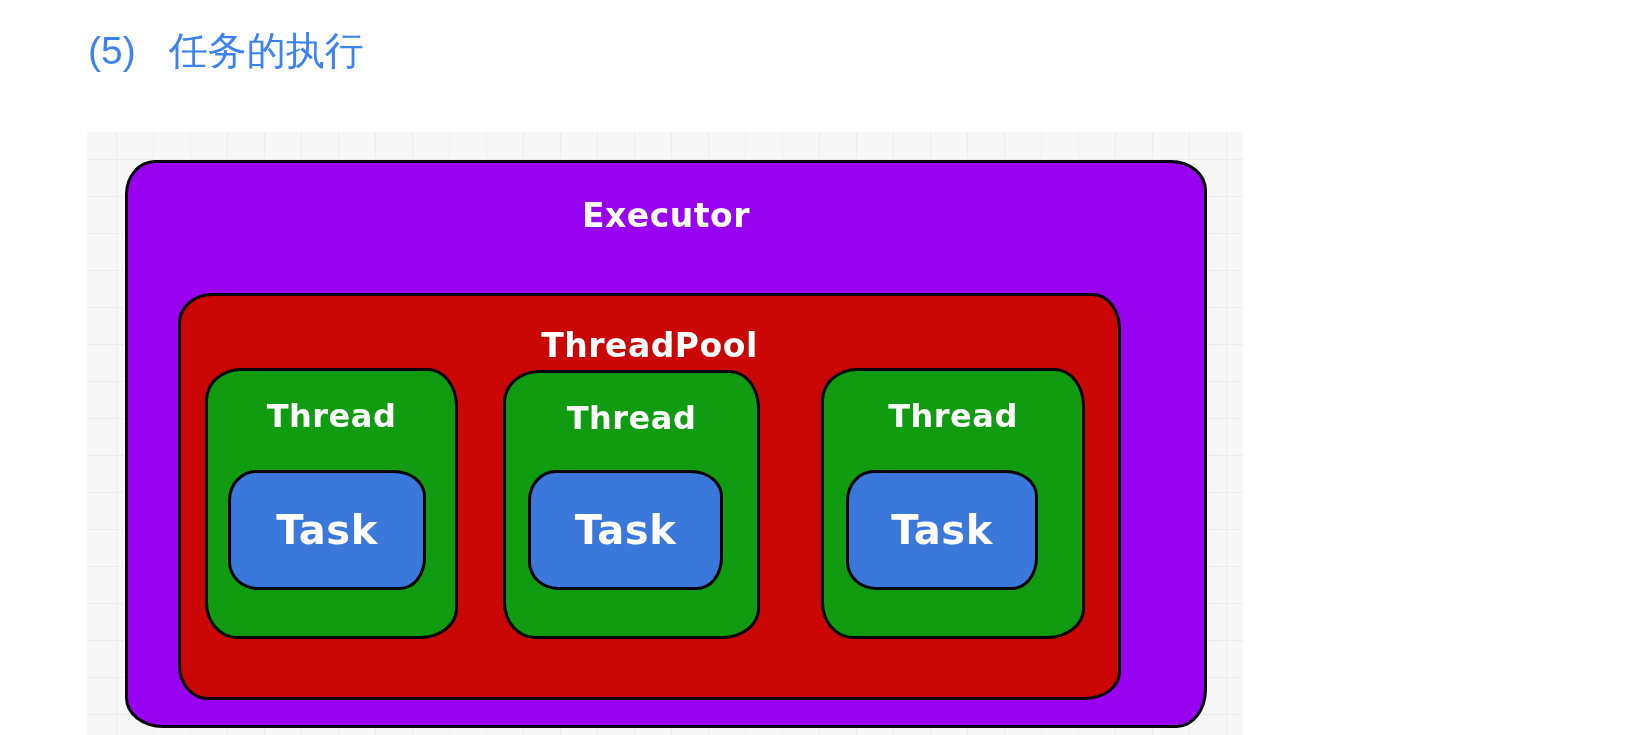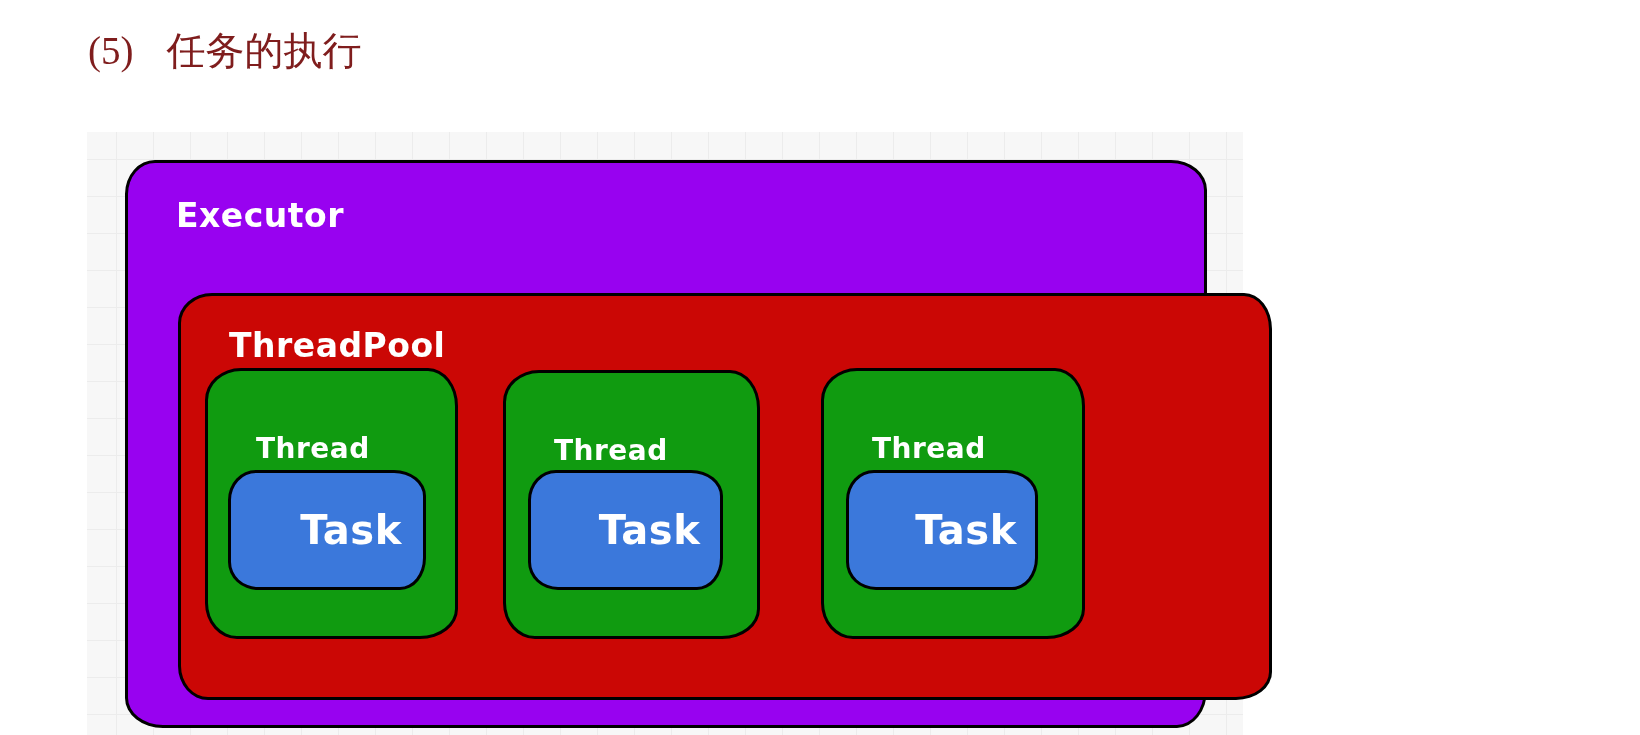--- a/index.html
+++ b/index.html
@@ -12,24 +12,24 @@
     background: #ffffff;
     overflow: hidden;
     font-family: "DejaVu Sans", sans-serif;
   }
 
   
   .heading {
     position: absolute;
     left: 88px;
     top: 30px;
-    font-family: Liberation Serif, serif;
+    font-family: Liberation Sans, sans-serif;
     font-size: 39px;
     line-height: 1.1;
-    color: #7f1d1d;
+    color: #3b82f6;
     white-space: nowrap;
   }
   .heading .idx { display: inline-block; margin-right: 33px; }
 
   
   .canvas-grid {
     position: absolute;
     left: 87px;
     top: 132px;
     width: 1156px;
@@ -43,53 +43,53 @@
   }
 
   
   .box {
     position: absolute;
     border: 3px solid #000000;
   }
   .box-label {
     color: #ffffff;
     font-weight: bold;
+    text-align: center;
     line-height: 1;
     letter-spacing: 0.5px;
     white-space: nowrap;
-    margin-left: 48px;
   }
 
   .executor {
     left: 125px;
     top: 160px;
     width: 1082px;
     height: 568px;
     background: #9802f0;
     border-radius: 30px 36px 30px 38px / 34px 30px 38px 30px;
   }
   .executor > .box-label { padding-top: 36px; font-size: 33px; }
 
   .threadpool {
     left: 50px;   
     top: 130px;
-    width: 1094px;
+    width: 943px;
     height: 407px;
     background: #cb0705;
     border-radius: 34px 28px 36px 30px / 30px 36px 28px 34px;
   }
   .threadpool > .box-label { padding-top: 33px; font-size: 33px; }
 
   .thread {
     top: 72px;    
     height: 271px;
     background: #109b10;
     border-radius: 36px 30px 38px 32px / 32px 38px 30px 36px;
   }
-  .thread > .box-label { padding-top: 64px; font-size: 28px; }
+  .thread > .box-label { padding-top: 29px; font-size: 32px; }
   .thread-1 { left: 24px;  width: 253px; }
   .thread-2 { left: 322px; width: 257px; top: 74px; height: 269px; }
   .thread-3 { left: 640px; width: 264px; }
 
   .task {
     top: 99px;    
     height: 120px;
     background: #3b78db;
     border-radius: 28px 32px 26px 30px / 30px 26px 32px 28px;
     display: flex;

